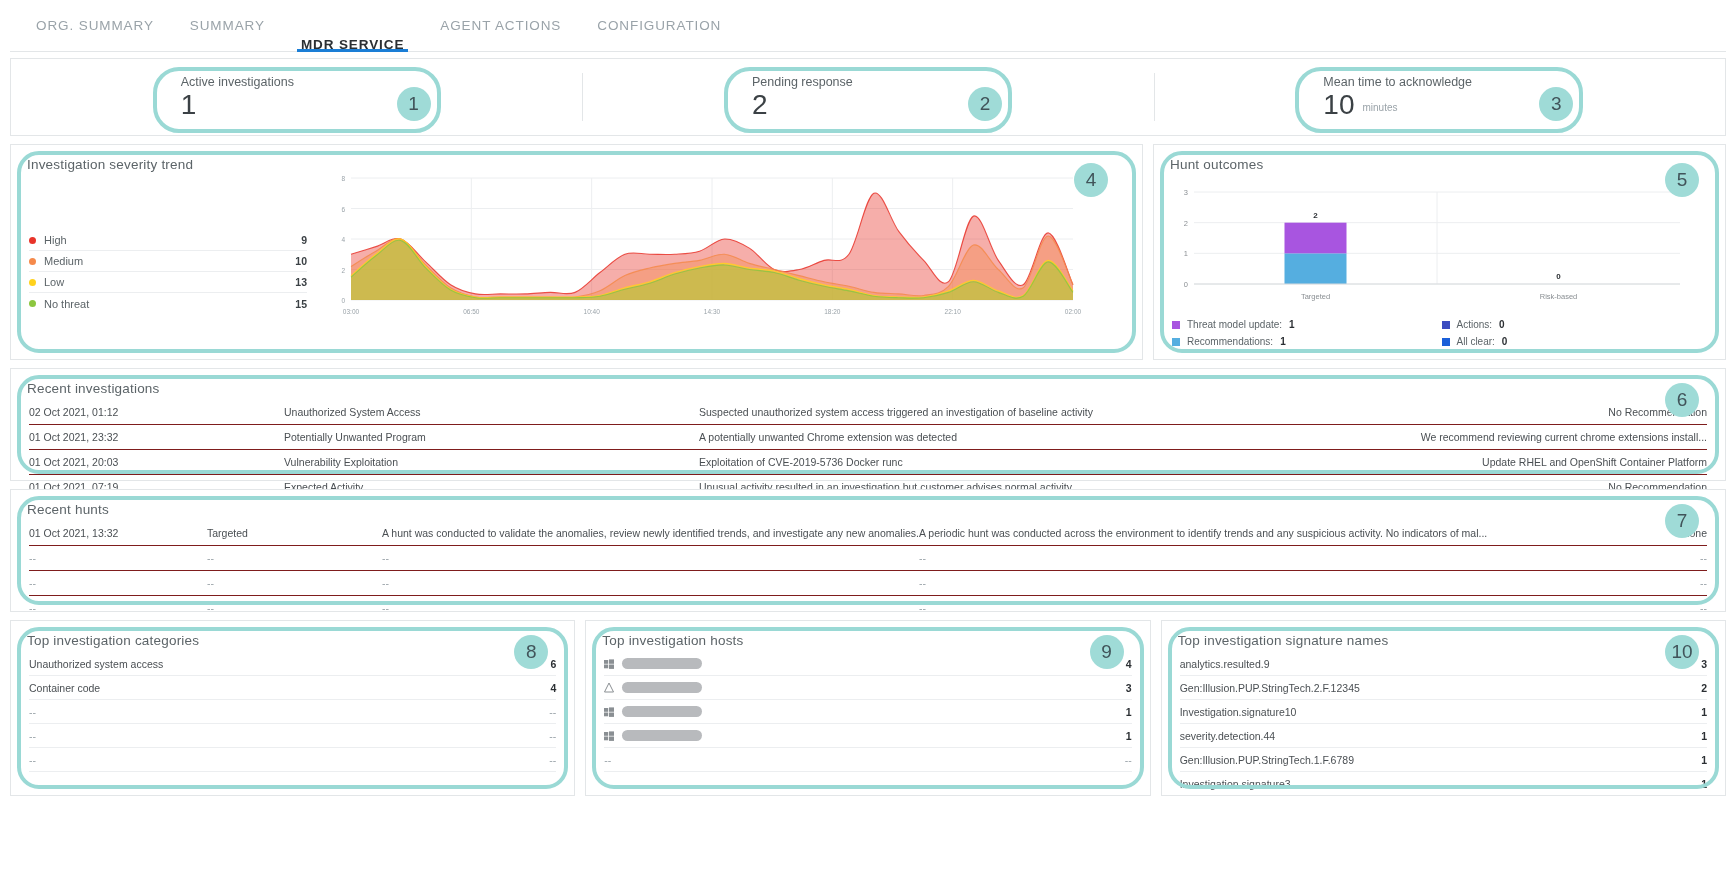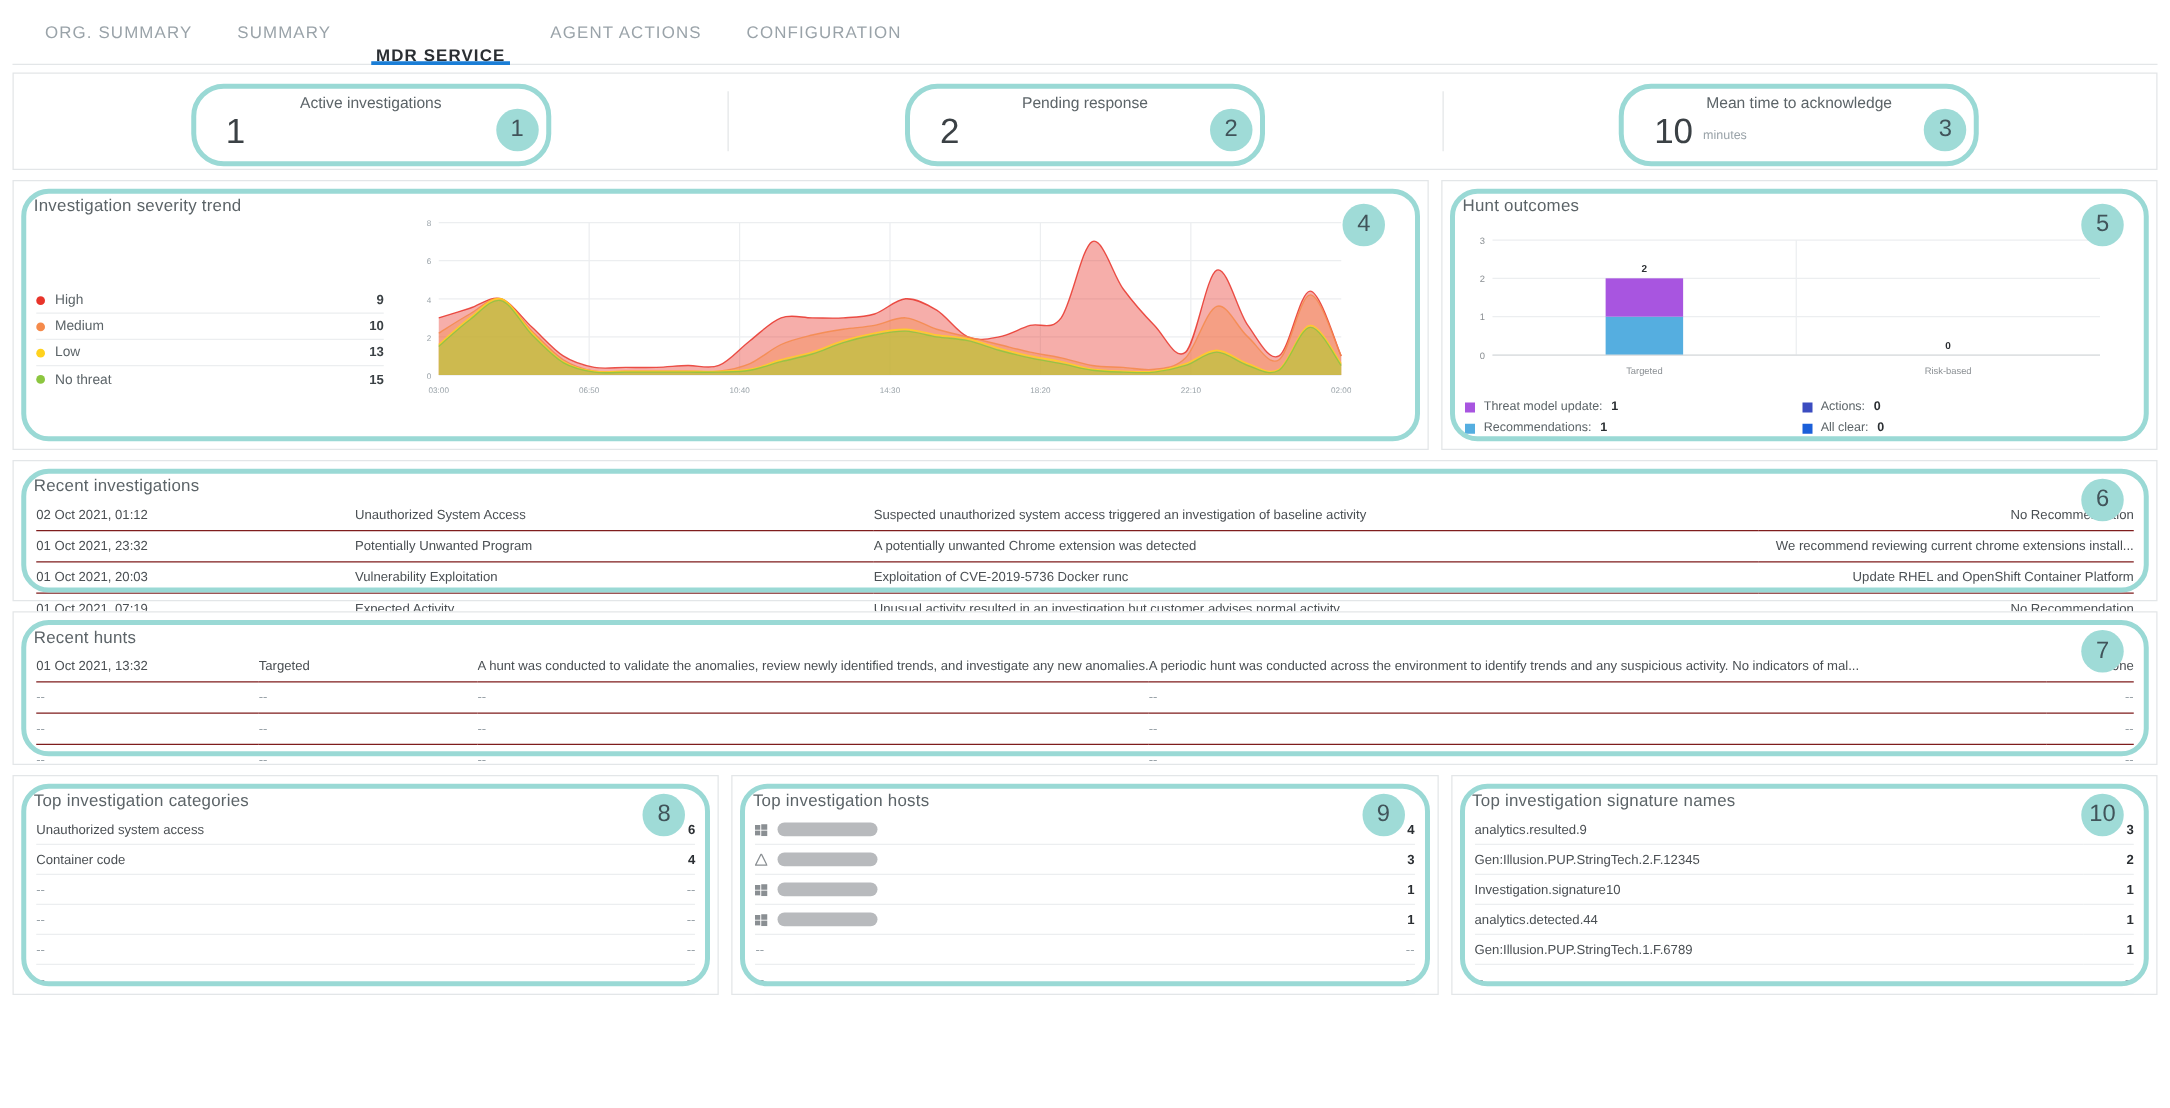--- a/index.html
+++ b/index.html
@@ -26,21 +26,21 @@
   .badge { position:absolute; width:34px; height:34px; border-radius:50%; background:#9fdbd7;
            color:#41545a; font-size:19px; display:flex; align-items:center; justify-content:center;
            z-index:6; font-weight:300; }
   .card-title { font-size:13.5px; color:#5c6468; padding:12px 16px 0 16px; letter-spacing:.2px; }
 
   
   .kpi-row { margin-top:6px; height:78px; display:flex; align-items:stretch; }
   .kpi { flex:1; display:flex; align-items:center; justify-content:center; position:relative; }
   .kpi + .kpi:before { content:""; position:absolute; left:0; top:14px; bottom:14px; width:1px; background:#e3e6e8;}
   .kpi-inner { position:relative; width:232px; }
-  .kpi-label { font-size:12.5px; color:#5c6468;text-align:center; }
+  .kpi-label { font-size:12.5px; color:#5c6468; }
   .kpi-value { font-size:28px; font-weight:300; color:#3b4145; line-height:1.05; margin-top:1px; }
   .kpi-unit { font-size:10px; color:#9aa3a9; margin-left:8px; vertical-align:3px;}
   .kpi .badge { right:-18px; top:12px; }
   .kpi .hl { left:-28px; right:-28px; top:-8px; bottom:-14px; border-radius:26px;}
 
   
   .row2 { margin-top:8px; display:flex; gap:10px; height:216px; }
   .sev { width: 1133px; }
   .hunt { flex:1; }
 
@@ -468,28 +468,32 @@
               </tr>
               <tr>
                 <td>Gen:Illusion.PUP.StringTech.2.F.12345</td>
                 <td class="v">2</td>
               </tr>
               <tr>
                 <td>Investigation.signature10</td>
                 <td class="v">1</td>
               </tr>
               <tr>
-                <td>analytics.detected.44</td>
+                <td>severity.detection.44</td>
                 <td class="v">1</td>
               </tr>
               <tr>
                 <td>Gen:Illusion.PUP.StringTech.1.F.6789</td>
                 <td class="v">1</td>
               </tr>
               <tr>
+                <td>Investigation.signature3</td>
+                <td class="v">1</td>
+              </tr>
+              <tr>
                 <td class="dim">--</td>
                 <td class="v dim">--</td>
               </tr>
             </tbody>
           </table>
         </div>
     </div>
   </div>
 
 </div>

